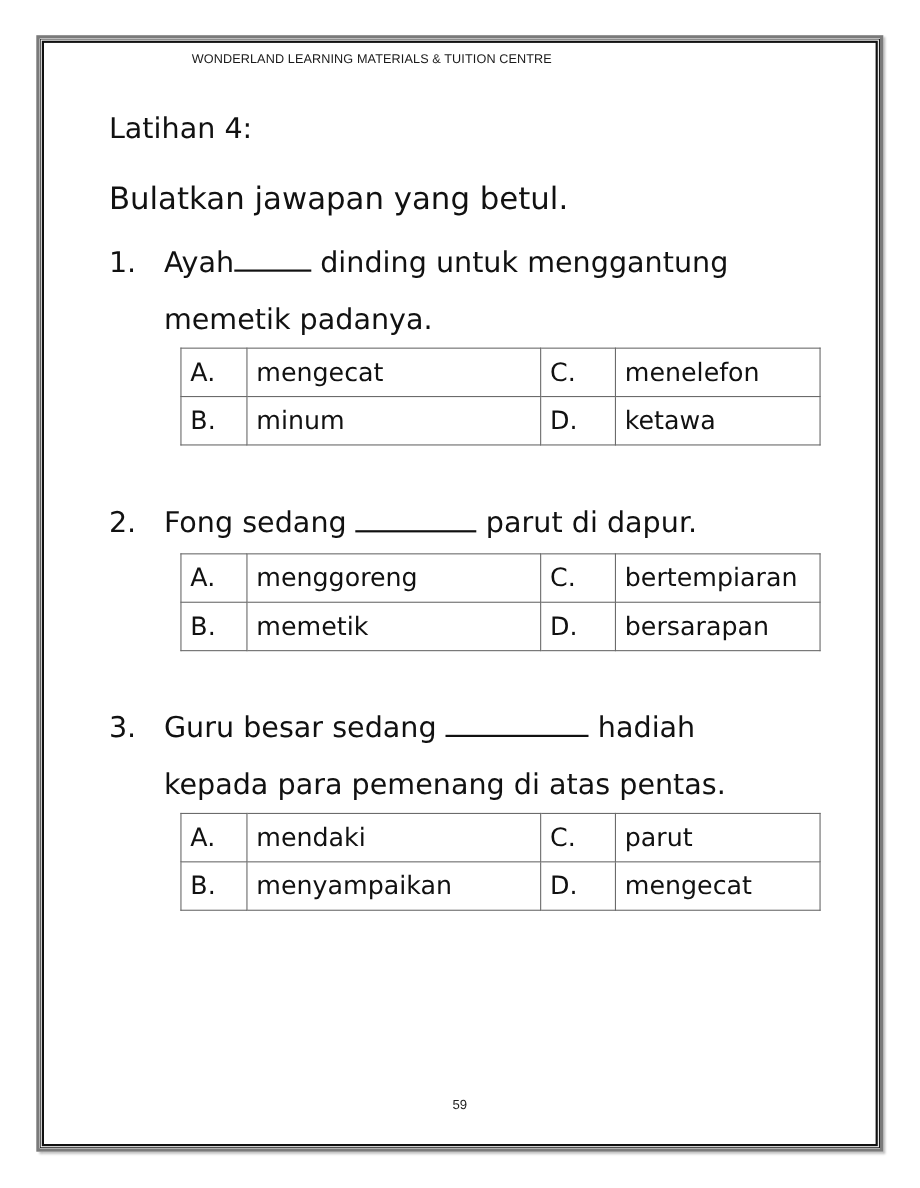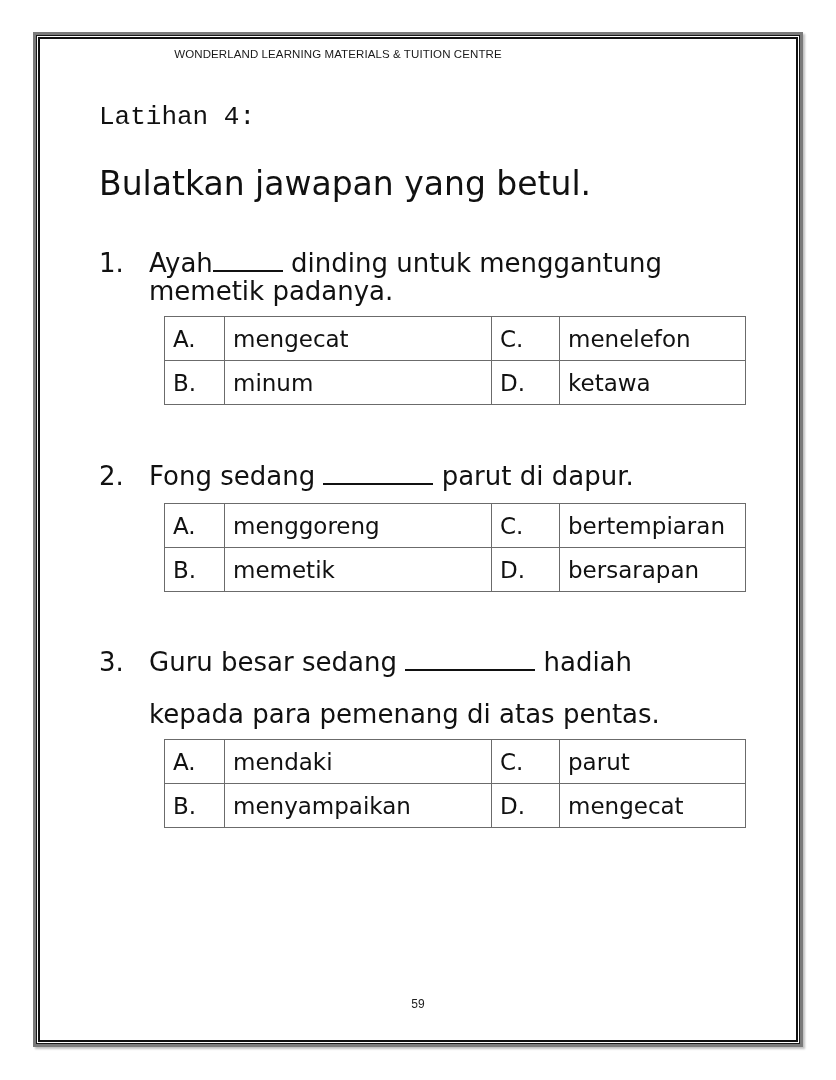--- a/index.html
+++ b/index.html
@@ -26,22 +26,22 @@
       font-size: 11.5px;
       color: #1a1a1a;
       letter-spacing: 0.1px;
     }
     .title, .instruction, .question-line {
       position: absolute;
       font-family: "DejaVu Sans", sans-serif;
       color: #111111;
       white-space: nowrap;
     }
-    .title { left: 99px; top: 102px; font-size: 26px; font-family: Liberation Mono, monospace; }
-    .instruction { left: 99px; top: 164px; font-size: 33px; }
+    .title { left: 99px; top: 102px; font-size: 26px; }
+    .instruction { left: 99px; top: 164px; font-size: 28px; }
     .question-line { font-size: 26px; }
     .q-num { display: inline-block; width: 50px; }
     .blank { display: inline-block; border-bottom: 2px solid #111; height: 1px; vertical-align: baseline; }
     table.options {
       position: absolute;
       left: 164px;
       width: 582px;
       border-collapse: collapse;
       font-family: "DejaVu Sans", sans-serif;
       font-size: 23px;
@@ -71,21 +71,21 @@
 
 <div class="page-frame">
   <div class="inner-line"></div>
 </div>
 
 <div class="header-text">WONDERLAND LEARNING MATERIALS &amp; TUITION CENTRE</div>
 
 <div class="title">Latihan 4:</div>
 <div class="instruction">Bulatkan jawapan yang betul.</div>
 
-<div class="question-line" style="left:99px; top:224px;margin-top:24px;">
+<div class="question-line" style="left:99px; top:224px;">
   <span class="q-num">1.</span><span>Ayah</span><span class="blank" style="width:70px;"></span><span> dinding untuk menggantung</span>
 </div>
 <div class="question-line" style="left:149px; top:276px;">memetik padanya.</div>
 <table class="options" style="top:316px;">
   <tbody>
       <tr>
     <td class="letter">A.</td>
     <td class="ans-a">mengecat</td>
     <td class="letter-c">C.</td>
     <td>menelefon</td>

